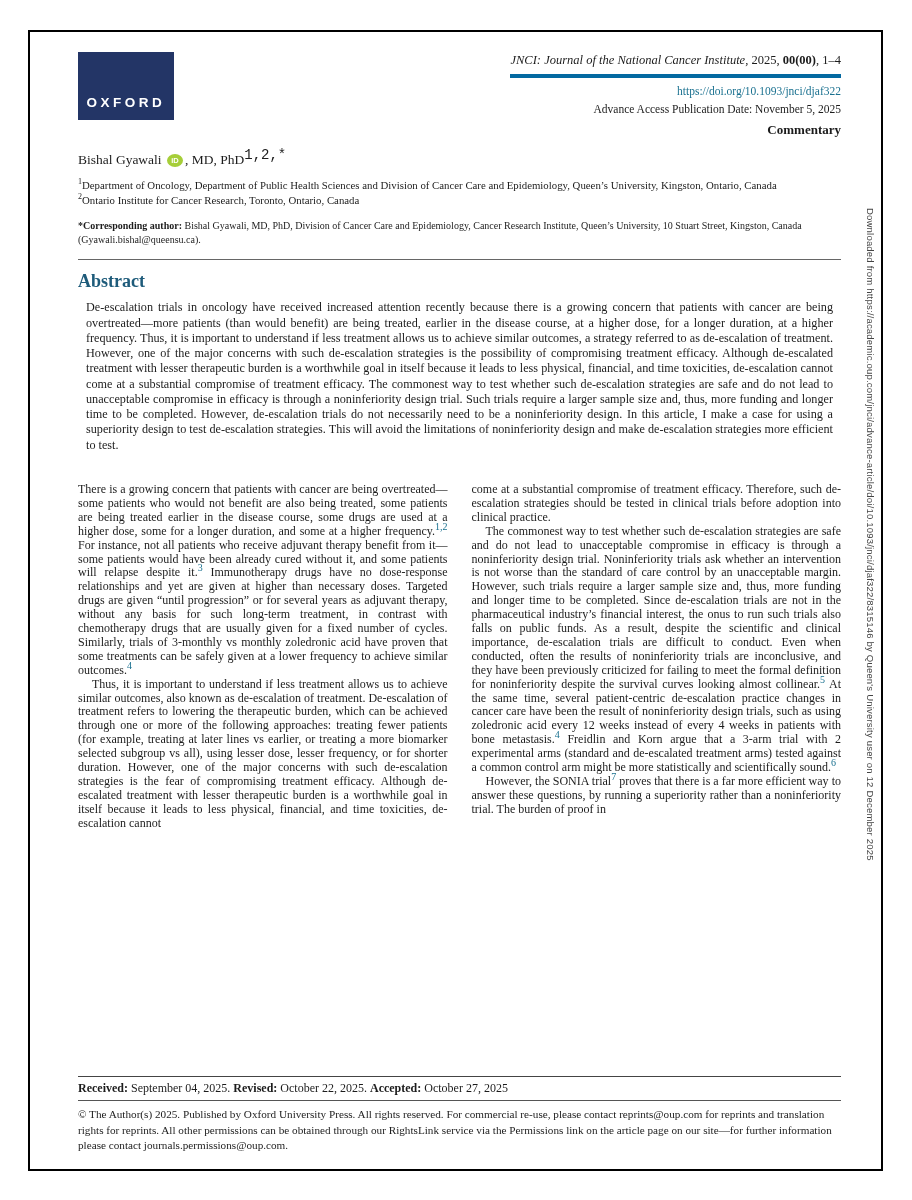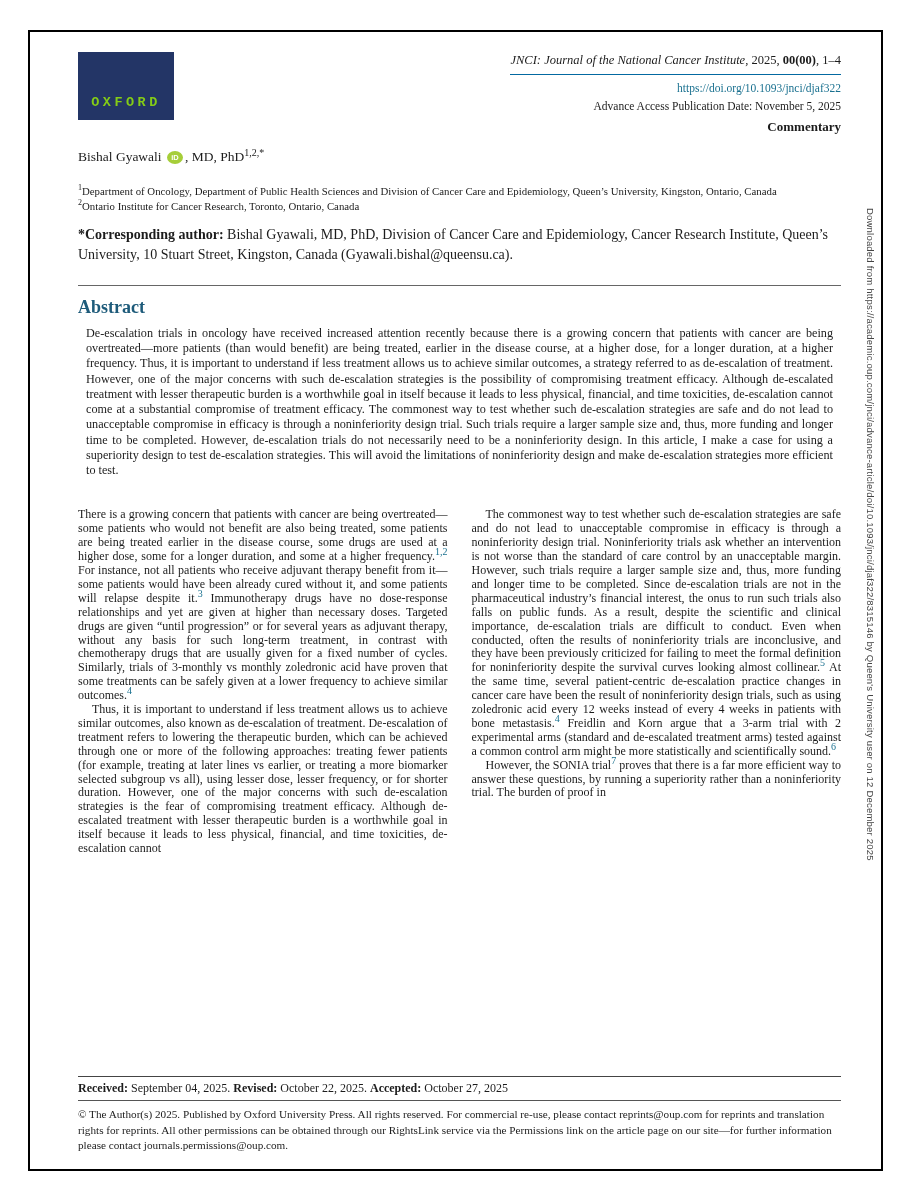--- a/index.html
+++ b/index.html
@@ -12,38 +12,38 @@
   *{box-sizing:border-box;}
   html,body{width:912px;height:1200px;margin:0;padding:0;background:#ffffff;overflow:hidden;}
   body{font-family:"Liberation Serif",serif;color:var(--text-color);position:relative;}
 
   .frame{position:absolute;left:28px;top:30px;width:855px;height:1141px;border:2px solid #000;background:#fff;}
   .content{position:absolute;inset:0;padding:20px 40px 16px 48px;display:flex;flex-direction:column;overflow:hidden;}
 
   
   .masthead{display:flex;justify-content:space-between;align-items:flex-start;}
   .logo-box{width:96px;height:68px;background:var(--logo-bg);display:flex;align-items:flex-end;justify-content:center;padding-bottom:10px;flex:0 0 auto;}
-  .logo-text{color:#84cc16;font-family:Liberation Mono, monospace;font-size:13.5px;font-weight:bold;letter-spacing:3.5px;}
+  .logo-text{color:#ffffff;font-family:Liberation Sans, sans-serif;font-size:13.5px;font-weight:bold;letter-spacing:3.5px;}
   .mast-right{text-align:right;font-size:12.5px;line-height:1.35;}
-  .journal-line{display:inline-block;border-bottom:1px solid #0369a1;padding-bottom:5px;margin-bottom:5px;}
+  .journal-line{display:inline-block;border-bottom:4px solid #0369a1;padding-bottom:5px;margin-bottom:5px;}
   .ital{font-style:italic;}
   .doi{color:var(--link-color);font-size:11.5px;text-decoration:none;cursor:pointer;display:inline-block;}
   .advance{font-size:11.5px;margin-top:2px;}
   .article-type{font-weight:bold;font-size:13px;margin-top:4px;}
 
   
   .title{margin:12px 0 0 0;font-size:27px;font-weight:normal;color:var(--title-color);line-height:1.3;}
   .title-line{display:block;}
   .author-line{margin-top:13px;font-size:13.5px;}
   .orcid{display:inline-flex;width:16px;height:13px;border-radius:50%;background:var(--orcid-color);color:#fff;font-family:"Liberation Sans",sans-serif;font-size:7.5px;font-weight:bold;align-items:center;justify-content:center;vertical-align:1px;margin:0 2px;cursor:pointer;}
   sup{line-height:0;}
-  .blacksup{font-size:10px;}
-  .affiliations{margin-top:19px;font-size:10.8px;line-height:1.45;font-family:Liberation Serif, serif;}
+  .blacksup{font-size:14px;font-family:Liberation Mono, monospace;}
+  .affiliations{margin-top:10px;font-size:10.8px;line-height:1.45;font-family:Liberation Serif, serif;}
   .affiliation sup{font-size:8px;}
-  .corresponding{margin:10px 0 8px 0;font-size:14px;line-height:1.42;}
+  .corresponding{margin:10px 0 0 0;font-size:10px;line-height:1.42;}
 
   .divider{border:none;border-top:1px solid #666;margin:12px 0 9px 0;width:100%;}
 
   
   .abstract-heading{margin:2px 0 6px 0;font-size:18px;color:var(--title-color);font-weight:bold;}
   .abstract-text{margin:8px;font-size:12.2px;line-height:1.25;text-align:justify;}
 
   
   .columns{display:flex;gap:24px;margin-top:22px;align-items:flex-start;}
   .col{flex:1;min-width:0;}
@@ -106,20 +106,21 @@
         <h2 class="abstract-heading">Abstract</h2>
         <p class="abstract-text">De-escalation trials in oncology have received increased attention recently because there is a growing concern that patients with cancer are being overtreated—more patients (than would benefit) are being treated, earlier in the disease course, at a higher dose, for a longer duration, at a higher frequency. Thus, it is important to understand if less treatment allows us to achieve similar outcomes, a strategy referred to as de-escalation of treatment. However, one of the major concerns with such de-escalation strategies is the possibility of compromising treatment efficacy. Although de-escalated treatment with lesser therapeutic burden is a worthwhile goal in itself because it leads to less physical, financial, and time toxicities, de-escalation cannot come at a substantial compromise of treatment efficacy. The commonest way to test whether such de-escalation strategies are safe and do not lead to unacceptable compromise in efficacy is through a noninferiority design trial. Such trials require a larger sample size and, thus, more funding and longer time to be completed. However, de-escalation trials do not necessarily need to be a noninferiority design. In this article, I make a case for using a superiority design to test de-escalation strategies. This will avoid the limitations of noninferiority design and make de-escalation strategies more efficient to test.</p>
       </section>
 
       <div class="columns">
         <div class="col">
             <p class="body-para">There is a growing concern that patients with cancer are being overtreated—some patients who would not benefit are also being treated, some patients are being treated earlier in the disease course, some drugs are used at a higher dose, some for a longer duration, and some at a higher frequency.<sup class="ref">1,2</sup> For instance, not all patients who receive adjuvant therapy benefit from it—some patients would have been already cured without it, and some patients will relapse despite it.<sup class="ref">3</sup> Immunotherapy drugs have no dose-response relationships and yet are given at higher than necessary doses. Targeted drugs are given “until progression” or for several years as adjuvant therapy, without any basis for such long-term treatment, in contrast with chemotherapy drugs that are usually given for a fixed number of cycles. Similarly, trials of 3-monthly vs monthly zoledronic acid have proven that some treatments can be safely given at a lower frequency to achieve similar outcomes.<sup class="ref">4</sup></p>
             <p class="body-para indent">Thus, it is important to understand if less treatment allows us to achieve similar outcomes, also known as de-escalation of treatment. De-escalation of treatment refers to lowering the therapeutic burden, which can be achieved through one or more of the following approaches: treating fewer patients (for example, treating at later lines vs earlier, or treating a more biomarker selected subgroup vs all), using lesser dose, lesser frequency, or for shorter duration. However, one of the major concerns with such de-escalation strategies is the fear of compromising treatment efficacy. Although de-escalated treatment with lesser therapeutic burden is a worthwhile goal in itself because it leads to less physical, financial, and time toxicities, de-escalation cannot</p>
           </div>
         <div class="col">
+            <p class="body-para">come at a substantial compromise of treatment efficacy. Therefore, such de-escalation strategies should be tested in clinical trials before adoption into clinical practice.</p>
             <p class="body-para indent">The commonest way to test whether such de-escalation strategies are safe and do not lead to unacceptable compromise in efficacy is through a noninferiority design trial. Noninferiority trials ask whether an intervention is not worse than the standard of care control by an unacceptable margin. However, such trials require a larger sample size and, thus, more funding and longer time to be completed. Since de-escalation trials are not in the pharmaceutical industry’s financial interest, the onus to run such trials also falls on public funds. As a result, despite the scientific and clinical importance, de-escalation trials are difficult to conduct. Even when conducted, often the results of noninferiority trials are inconclusive, and they have been previously criticized for failing to meet the formal definition for noninferiority despite the survival curves looking almost collinear.<sup class="ref">5</sup> At the same time, several patient-centric de-escalation practice changes in cancer care have been the result of noninferiority design trials, such as using zoledronic acid every 12 weeks instead of every 4 weeks in patients with bone metastasis.<sup class="ref">4</sup> Freidlin and Korn argue that a 3-arm trial with 2 experimental arms (standard and de-escalated treatment arms) tested against a common control arm might be more statistically and scientifically sound.<sup class="ref">6</sup></p>
             <p class="body-para indent">However, the SONIA trial<sup class="ref">7</sup> proves that there is a far more efficient way to answer these questions, by running a superiority rather than a noninferiority trial. The burden of proof in</p>
           </div>
       </div>
 
       <footer class="footer">
         <div class="dates"><b>Received:</b><span> September 04, 2025. </span><b>Revised:</b><span> October 22, 2025. </span><b>Accepted:</b><span> October 27, 2025</span></div>
         <p class="copyright">© The Author(s) 2025. Published by Oxford University Press. All rights reserved. For commercial re-use, please contact reprints@oup.com for reprints and translation rights for reprints. All other permissions can be obtained through our RightsLink service via the Permissions link on the article page on our site—for further information please contact journals.permissions@oup.com.</p>
       </footer>
 

